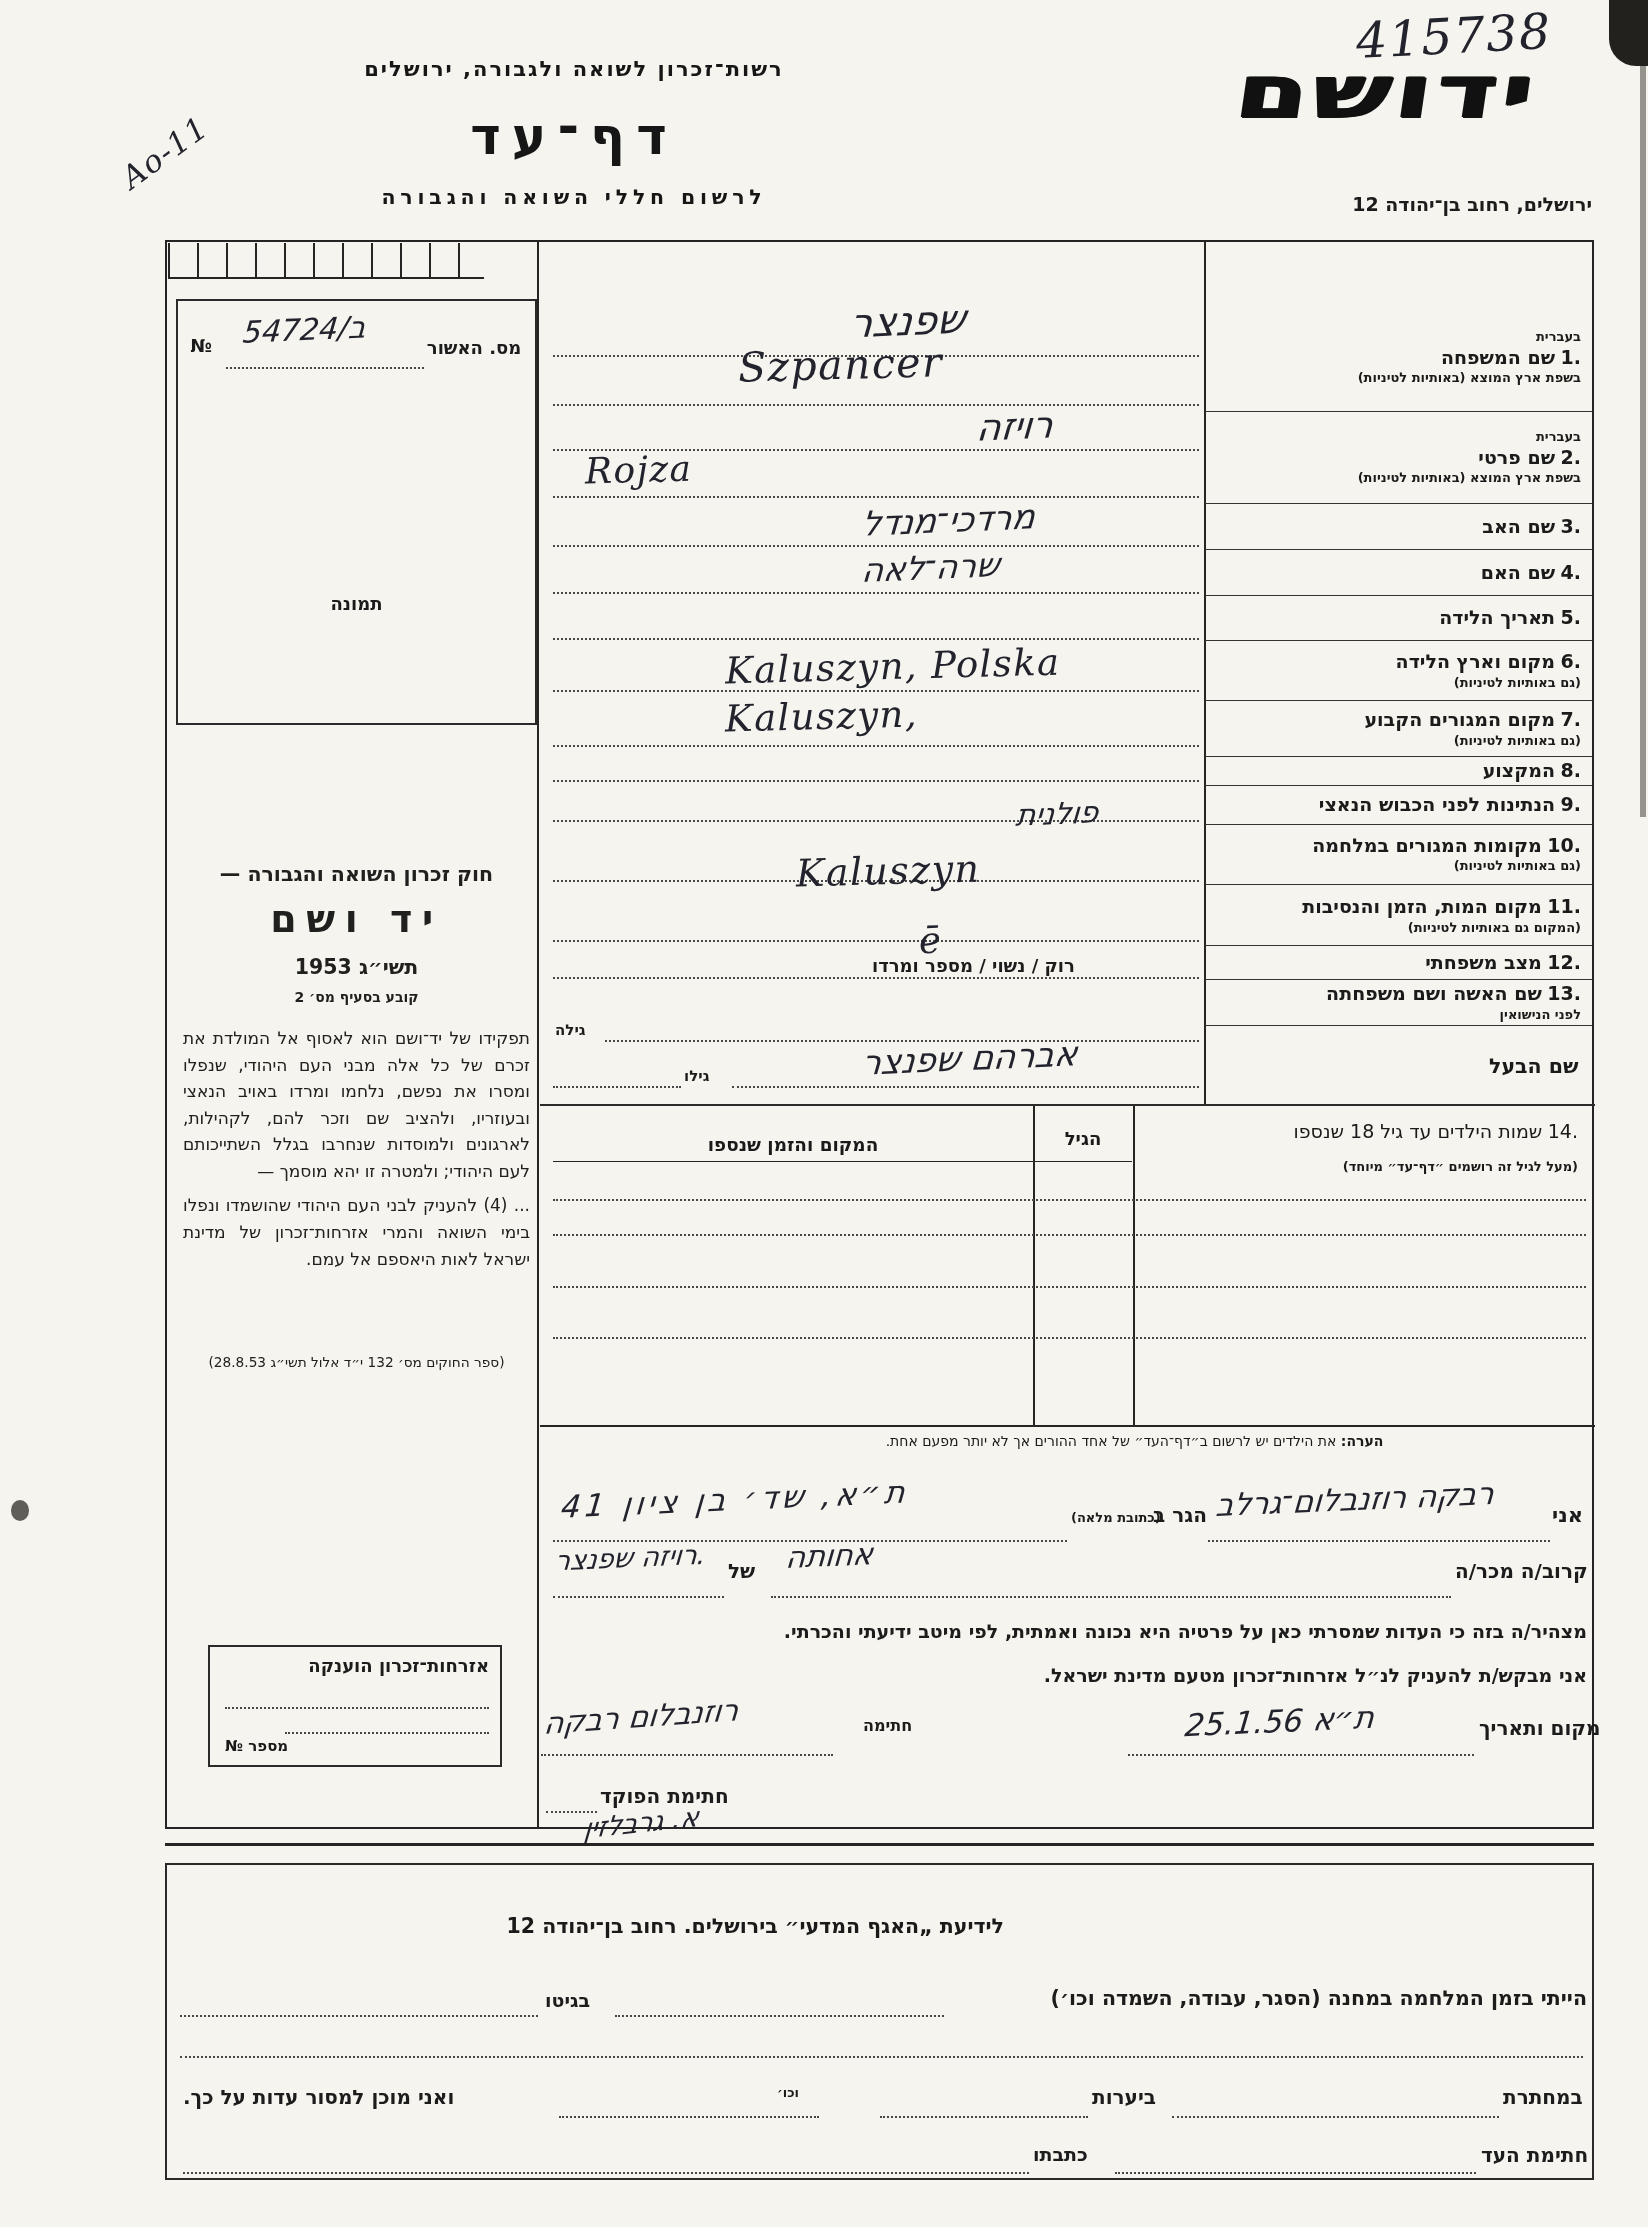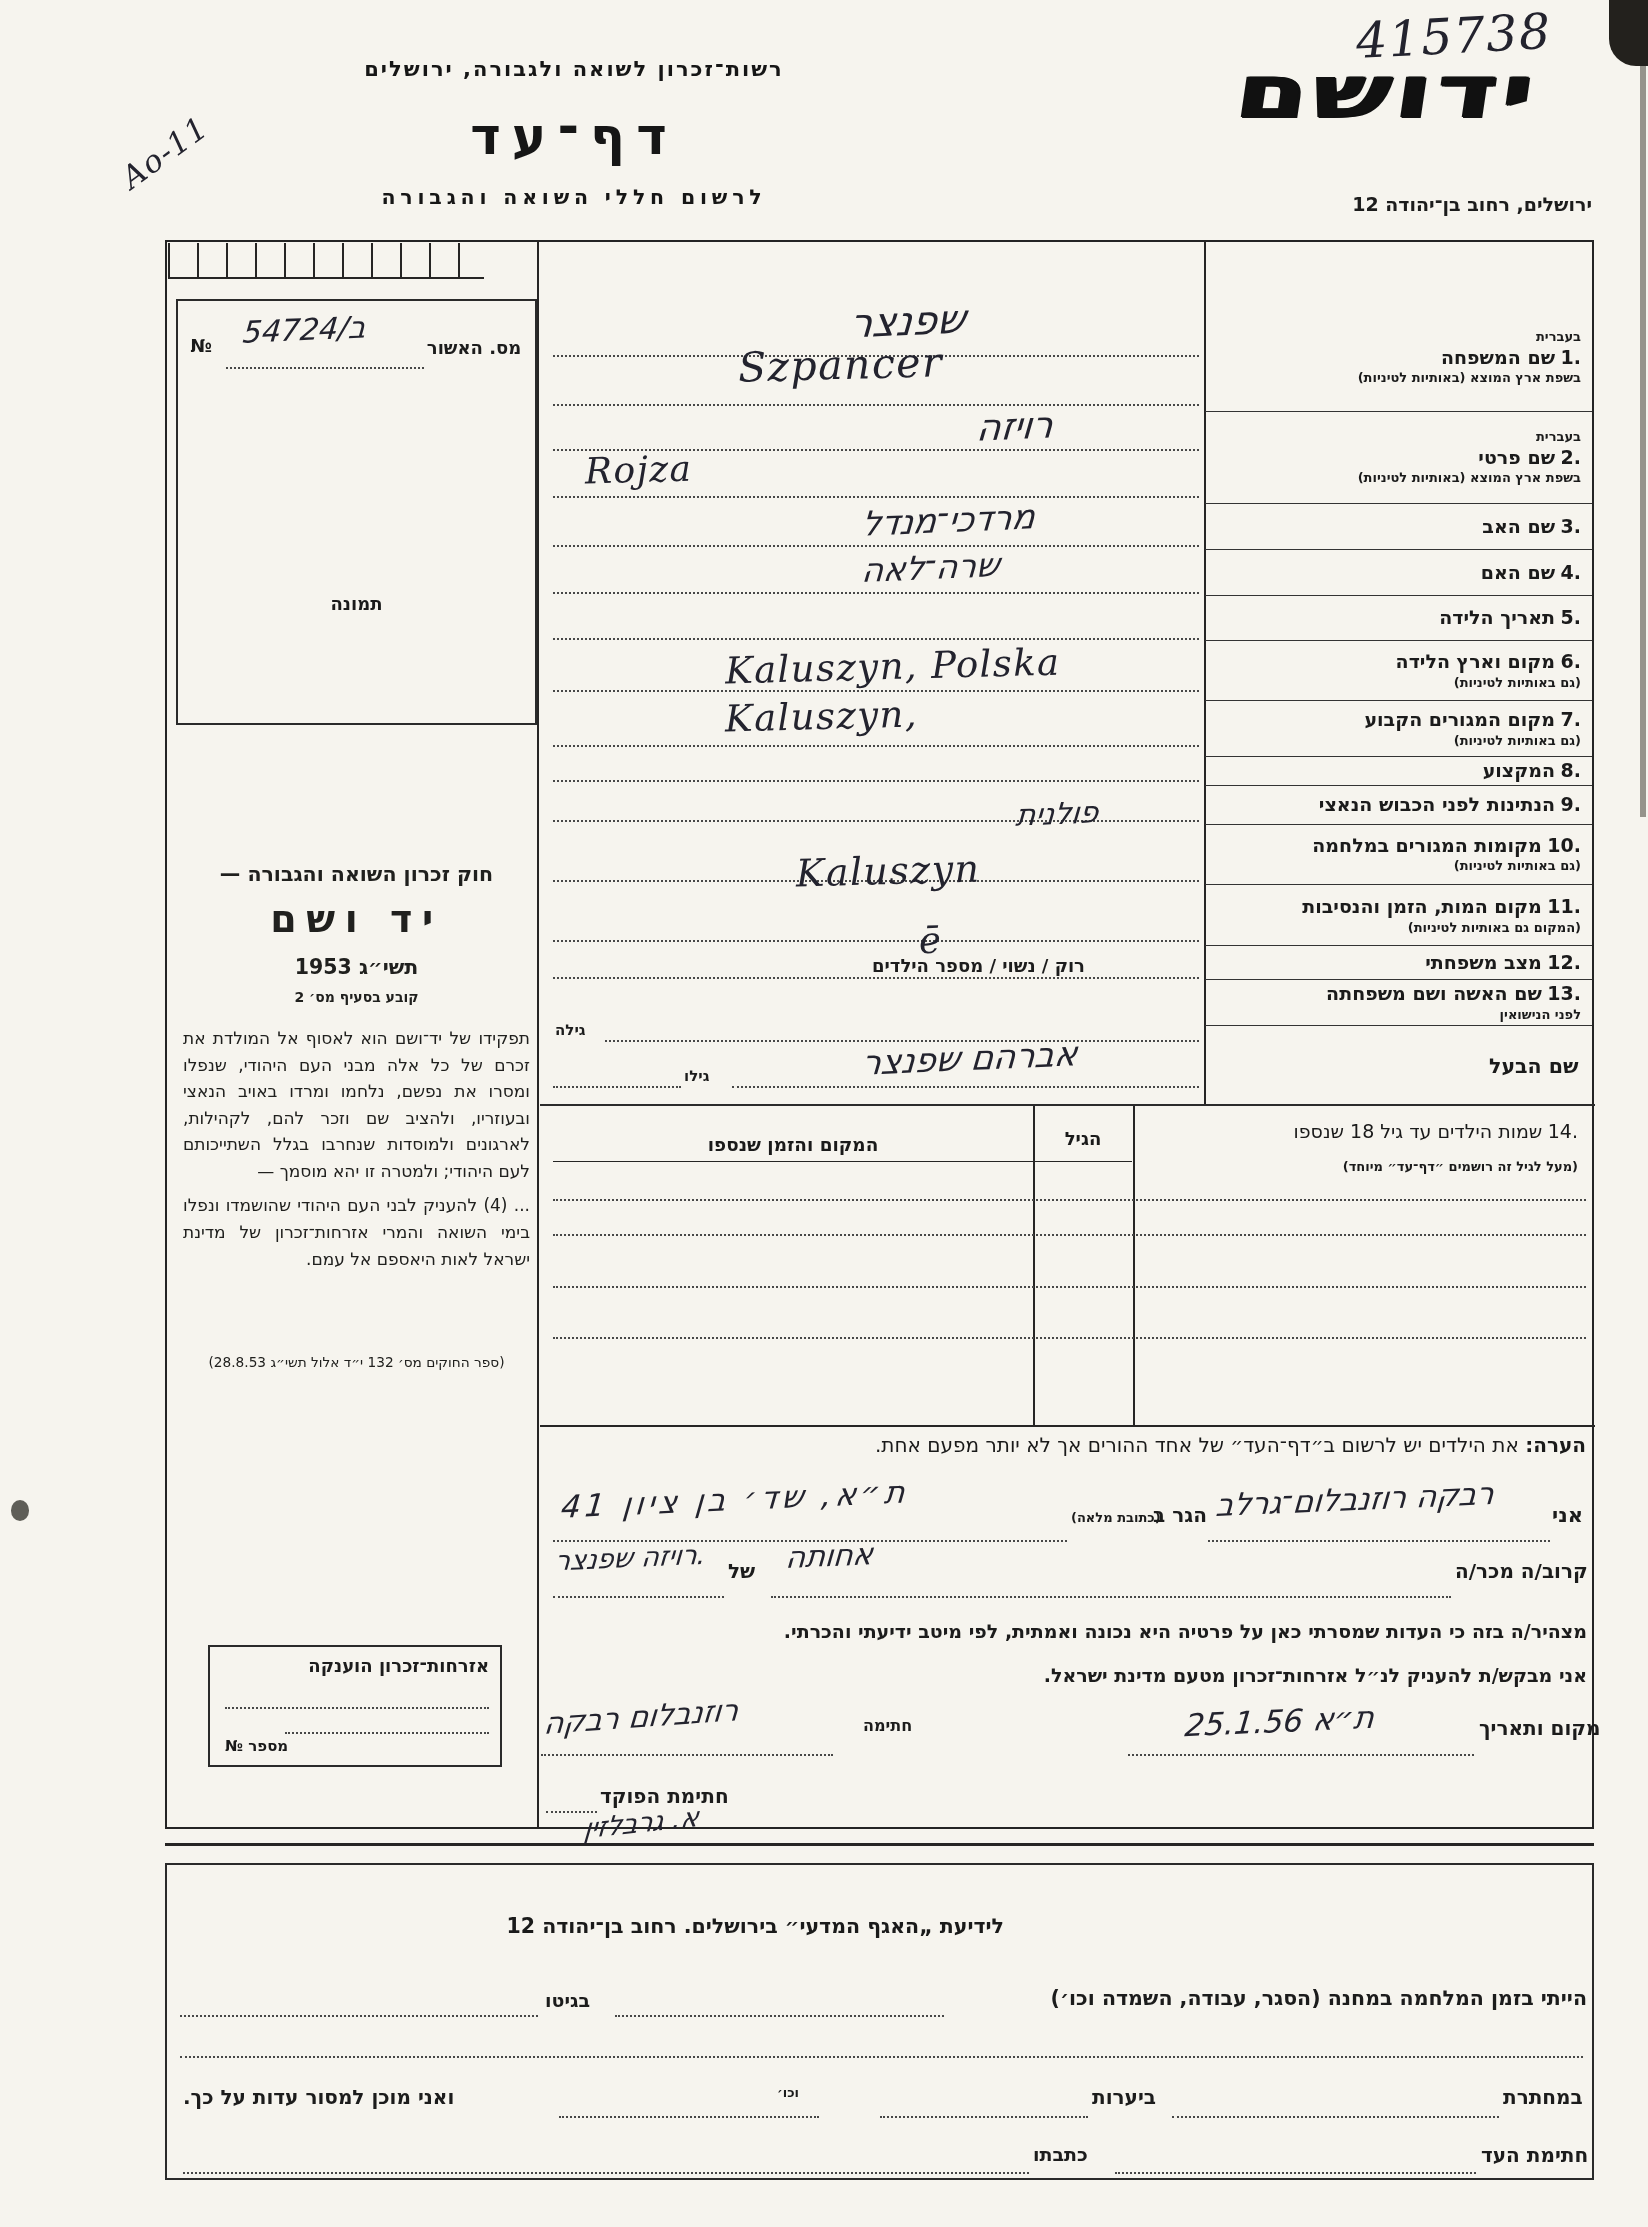--- a/index.html
+++ b/index.html
@@ -159,38 +159,38 @@
   <div class="dot" style="left:553px;top:745px;width:646px"></div>
   <div class="dot" style="left:553px;top:780px;width:646px"></div>
   <div class="dot" style="left:553px;top:820px;width:646px"></div>
   <div class="dot" style="left:553px;top:880px;width:646px"></div>
   <div class="dot" style="left:553px;top:940px;width:646px"></div>
   <div class="dot" style="left:553px;top:977px;width:646px"></div>
   <div class="dot" style="left:605px;top:1040px;width:594px"></div>
   <div class="dot" style="left:553px;top:1086px;width:128px"></div>
   <div class="dot" style="left:732px;top:1086px;width:467px"></div>
 
-  <div class="lbl" style="left:872px;top:955px;font-size:18px">רוק / נשוי / מספר הילדים</div>
+  <div class="lbl" style="left:872px;top:955px;font-size:18px">רוק / נשוי / מספר ומרדו</div>
   <div class="lbl" style="left:555px;top:1021px;font-size:15px">גילה</div>
   <div class="lbl" style="left:684px;top:1067px;font-size:15px">גילו</div>
 
   <div class="hw he" style="left:850px;top:301px;font-size:40px">שפנצר</div>
   <div class="hw lat" style="left:738px;top:345px;font-size:41px">Szpancer</div>
   <div class="hw he" style="left:977px;top:408px;font-size:37px">רויזה</div>
   <div class="hw lat" style="left:585px;top:452px;font-size:36px">Rojza</div>
   <div class="hw he" style="left:862px;top:503px;font-size:34px">מרדכי־מנדל</div>
   <div class="hw he" style="left:862px;top:551px;font-size:33px">שרה־לאה</div>
   <div class="hw lat" style="left:725px;top:648px;font-size:37px">Kaluszyn, Polska</div>
   <div class="hw lat" style="left:725px;top:698px;font-size:37px">Kaluszyn,</div>
   <div class="hw he" style="left:1016px;top:799px;font-size:30px">פולנית</div>
   <div class="hw lat" style="left:796px;top:852px;font-size:38px">Kaluszyn</div>
   <div class="hw lat" style="left:919px;top:922px;font-size:37px">ē</div>
   <div class="hw he" style="left:862px;top:1041px;font-size:34px">אברהם שפנצר</div>
 
-  <div class="abs rtl" style="left:683px;top:1433px;width:903px;text-align:right;font-size:20px;white-space:nowrap">
+  <div class="abs rtl" style="left:683px;top:1433px;width:903px;text-align:center;font-size:14px;white-space:nowrap">
     <span style="font-weight:bold">הערה:</span>
     <span>את הילדים יש לרשום ב״דף־העד״ של אחד ההורים אך לא יותר מפעם אחת.</span>
   </div>
 
   <div class="lbl" style="left:1552px;top:1503px;font-size:21px">אני</div>
   <div class="dot" style="left:1208px;top:1540px;width:342px"></div>
   <div class="hw he" style="left:1216px;top:1484px;font-size:31px">רבקה רוזנבלום־גרלב</div>
   <div class="lbl" style="left:1153px;top:1503px;font-size:20px">הגר ב</div>
   <div class="lbl" style="left:1071px;top:1510px;font-size:13px">(כתובת מלאה)</div>
   <div class="dot" style="left:553px;top:1540px;width:514px"></div>

